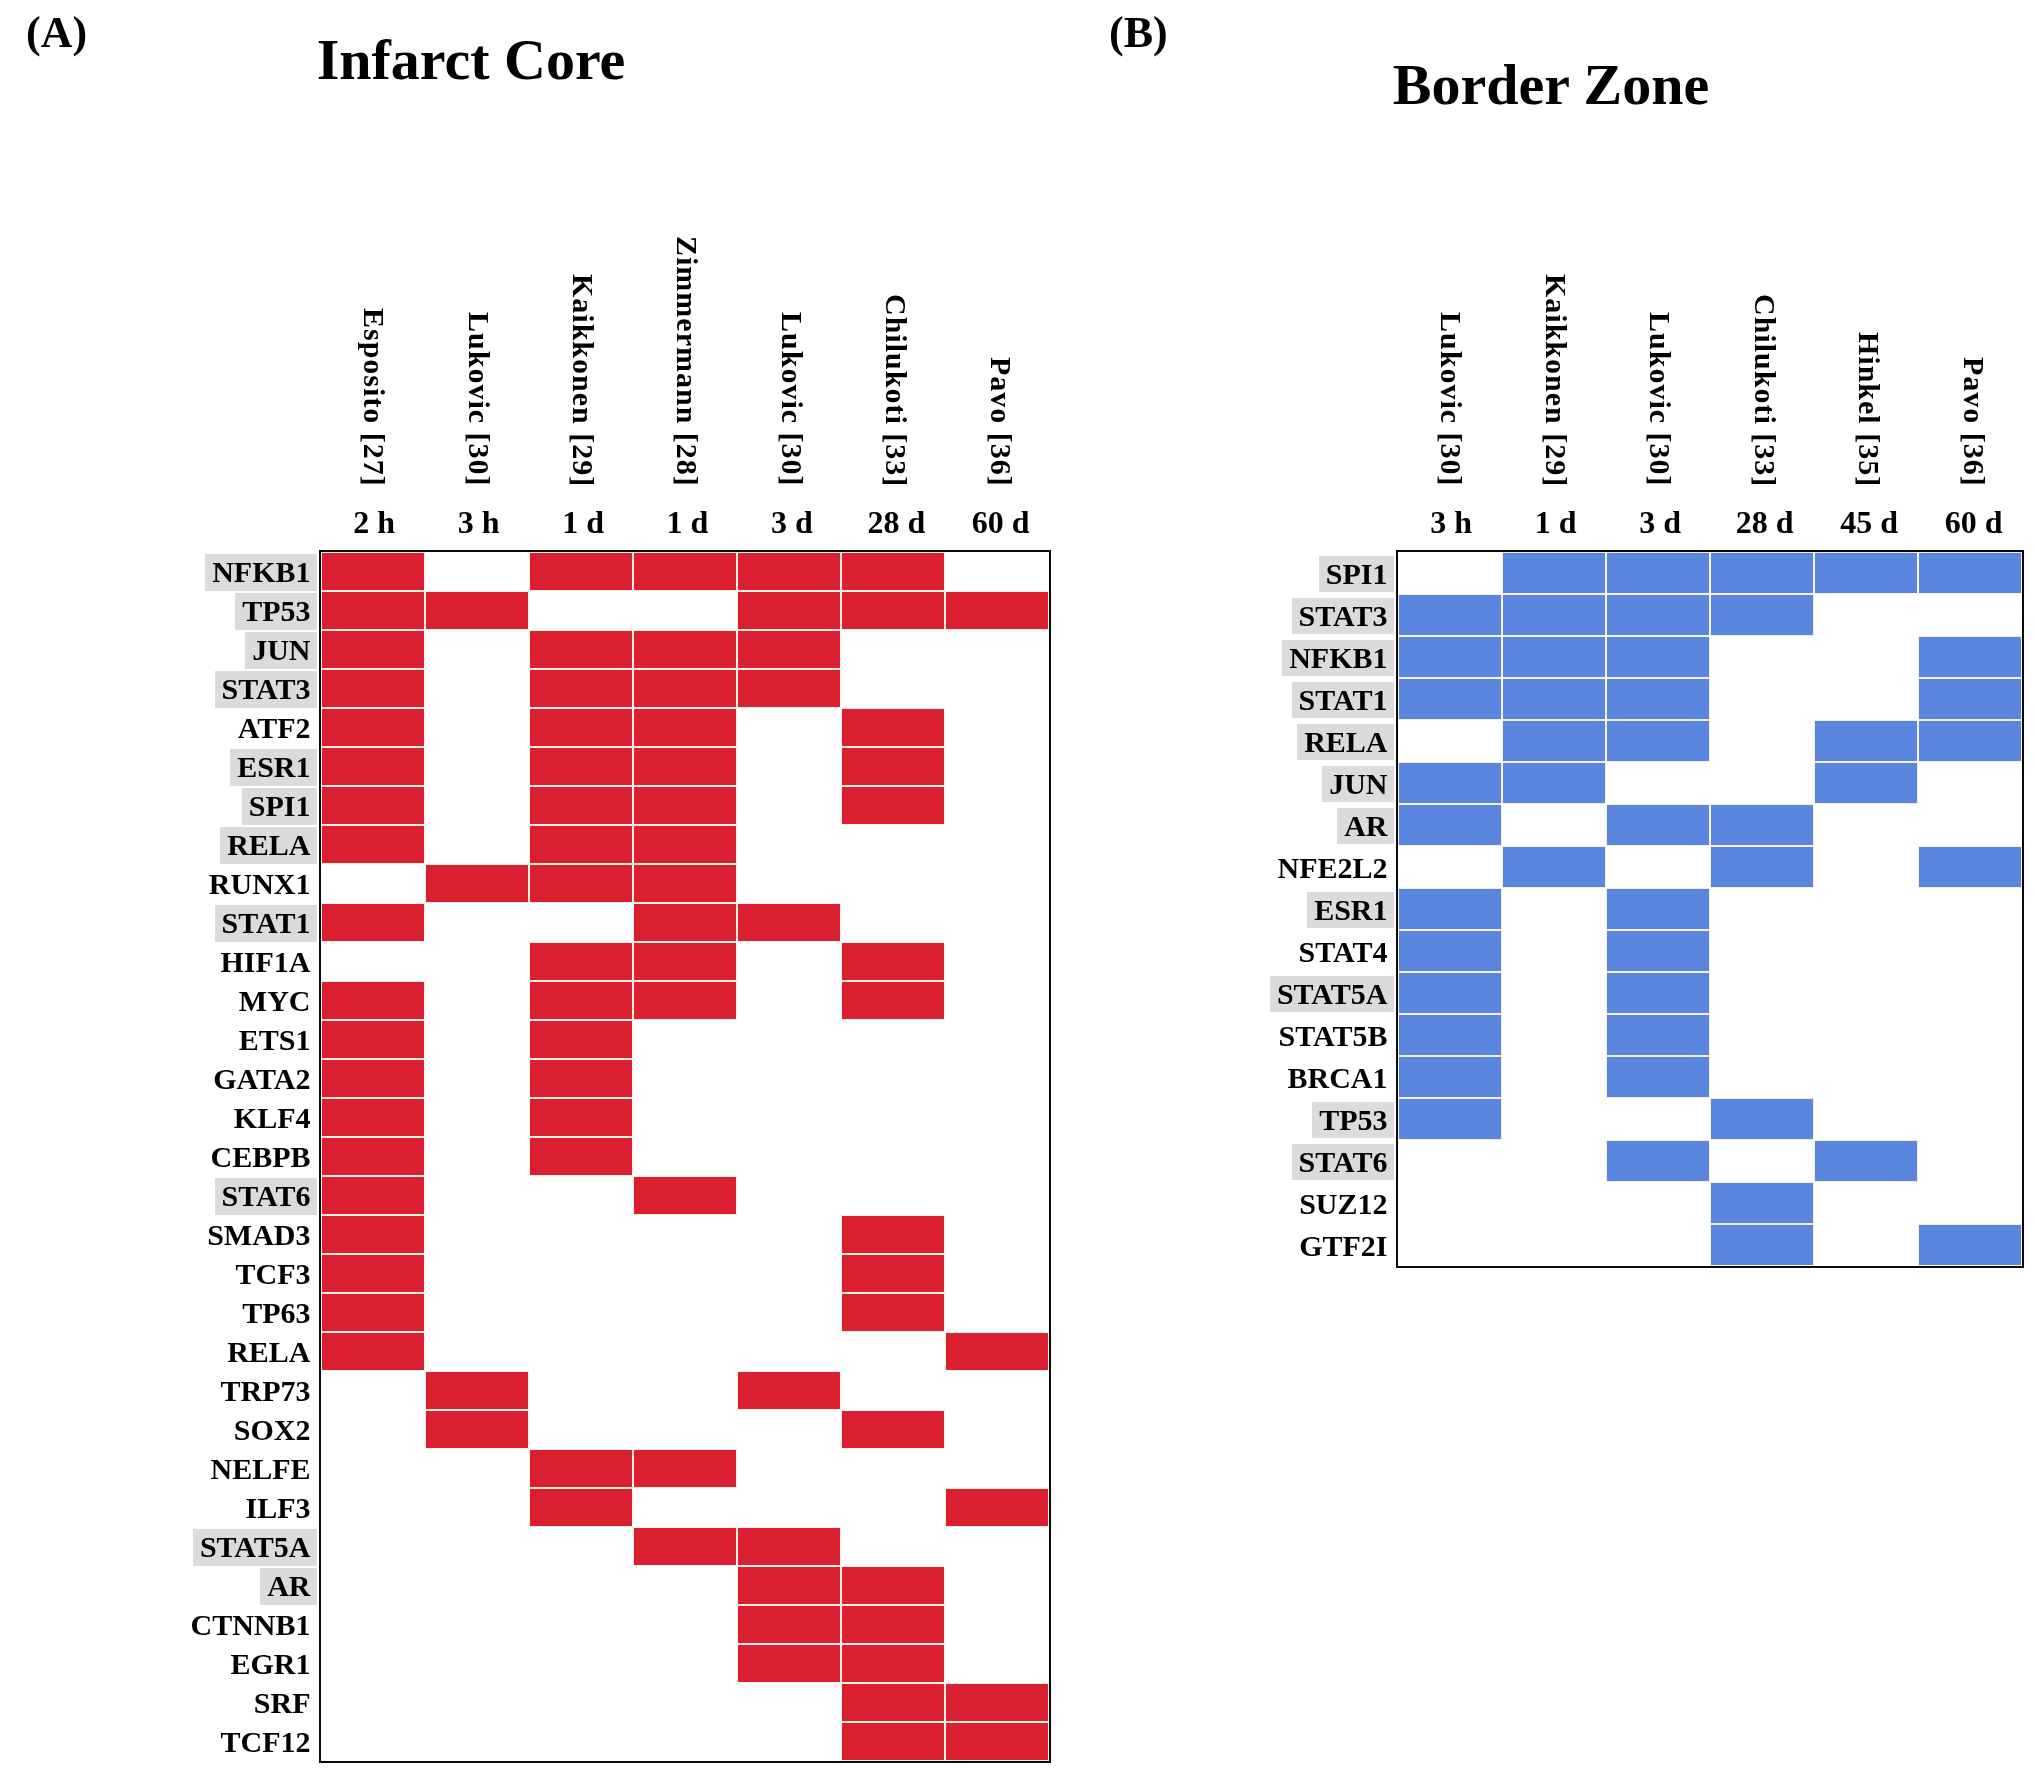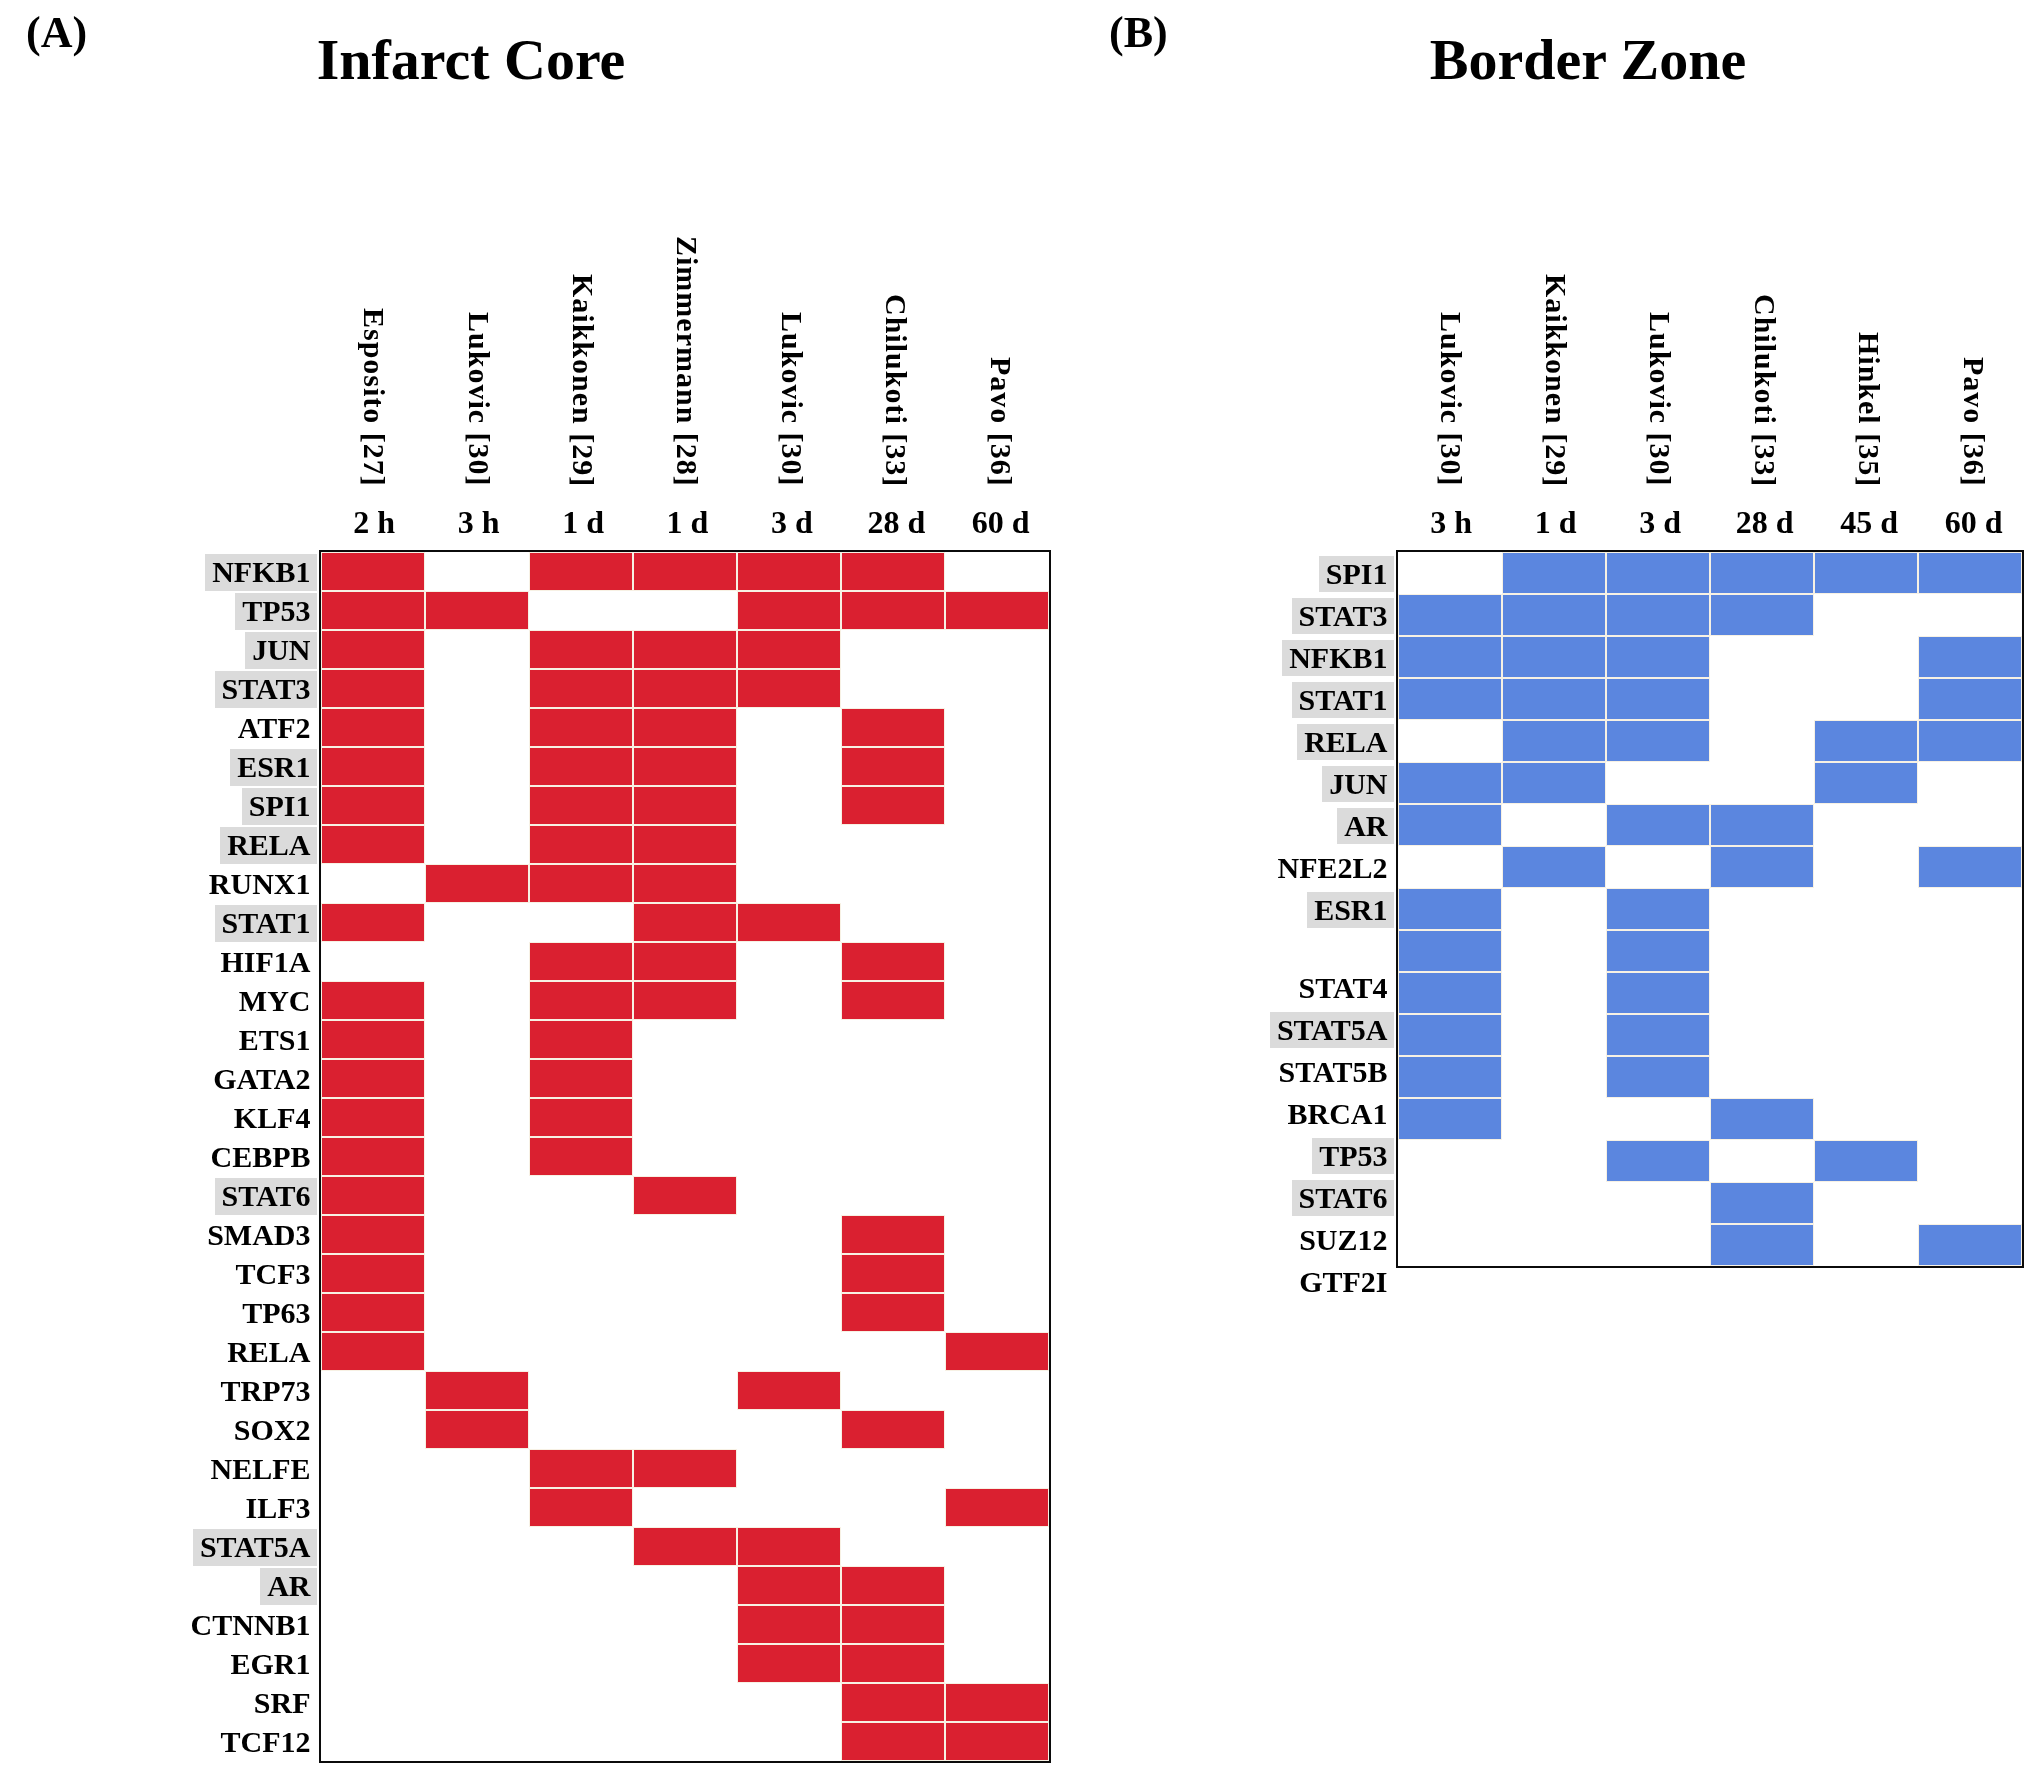--- a/index.html
+++ b/index.html
@@ -428,21 +428,21 @@
           <div class="cell"></div>
           <div class="cell"></div>
           <div class="cell"></div>
           <div class="cell"></div>
           <div class="cell on" style="background: rgb(218, 32, 48);"></div>
           <div class="cell on" style="background: rgb(218, 32, 48);"></div>
         </div>
   </div>
       <div class="panel">
     <div class="panel-letter" style="left: 1109px;">(B)</div>
-    <div class="panel-title" style="left: 1588px;">Border Zone</div>
+    <div class="panel-title" style="left: 1551px; margin-top: 25px;">Border Zone</div>
     <div class="study-labels" style="left: 1399px; top: 94px; width: 627px; height: 393px;">
           <div class="study-col">
             <span class="study-label">Lukovic [30]</span>
           </div>
           <div class="study-col">
             <span class="study-label">Kaikkonen [29]</span>
           </div>
           <div class="study-col">
             <span class="study-label">Lukovic [30]</span>
           </div>
@@ -485,21 +485,21 @@
           </div>
           <div class="gene-row" style="height: 42px;">
             <span class="gene-label" style="background: rgb(219, 219, 219);">AR</span>
           </div>
           <div class="gene-row" style="height: 42px;">
             <span class="gene-label">NFE2L2</span>
           </div>
           <div class="gene-row" style="height: 42px;">
             <span class="gene-label" style="background: rgb(219, 219, 219);">ESR1</span>
           </div>
-          <div class="gene-row" style="height: 42px; margin-top: 36px;">
+          <div class="gene-row" style="height: 42px;">
             <span class="gene-label">STAT4</span>
           </div>
           <div class="gene-row" style="height: 42px;">
             <span class="gene-label" style="background: rgb(219, 219, 219);">STAT5A</span>
           </div>
           <div class="gene-row" style="height: 42px;">
             <span class="gene-label">STAT5B</span>
           </div>
           <div class="gene-row" style="height: 42px;">
             <span class="gene-label">BRCA1</span>

